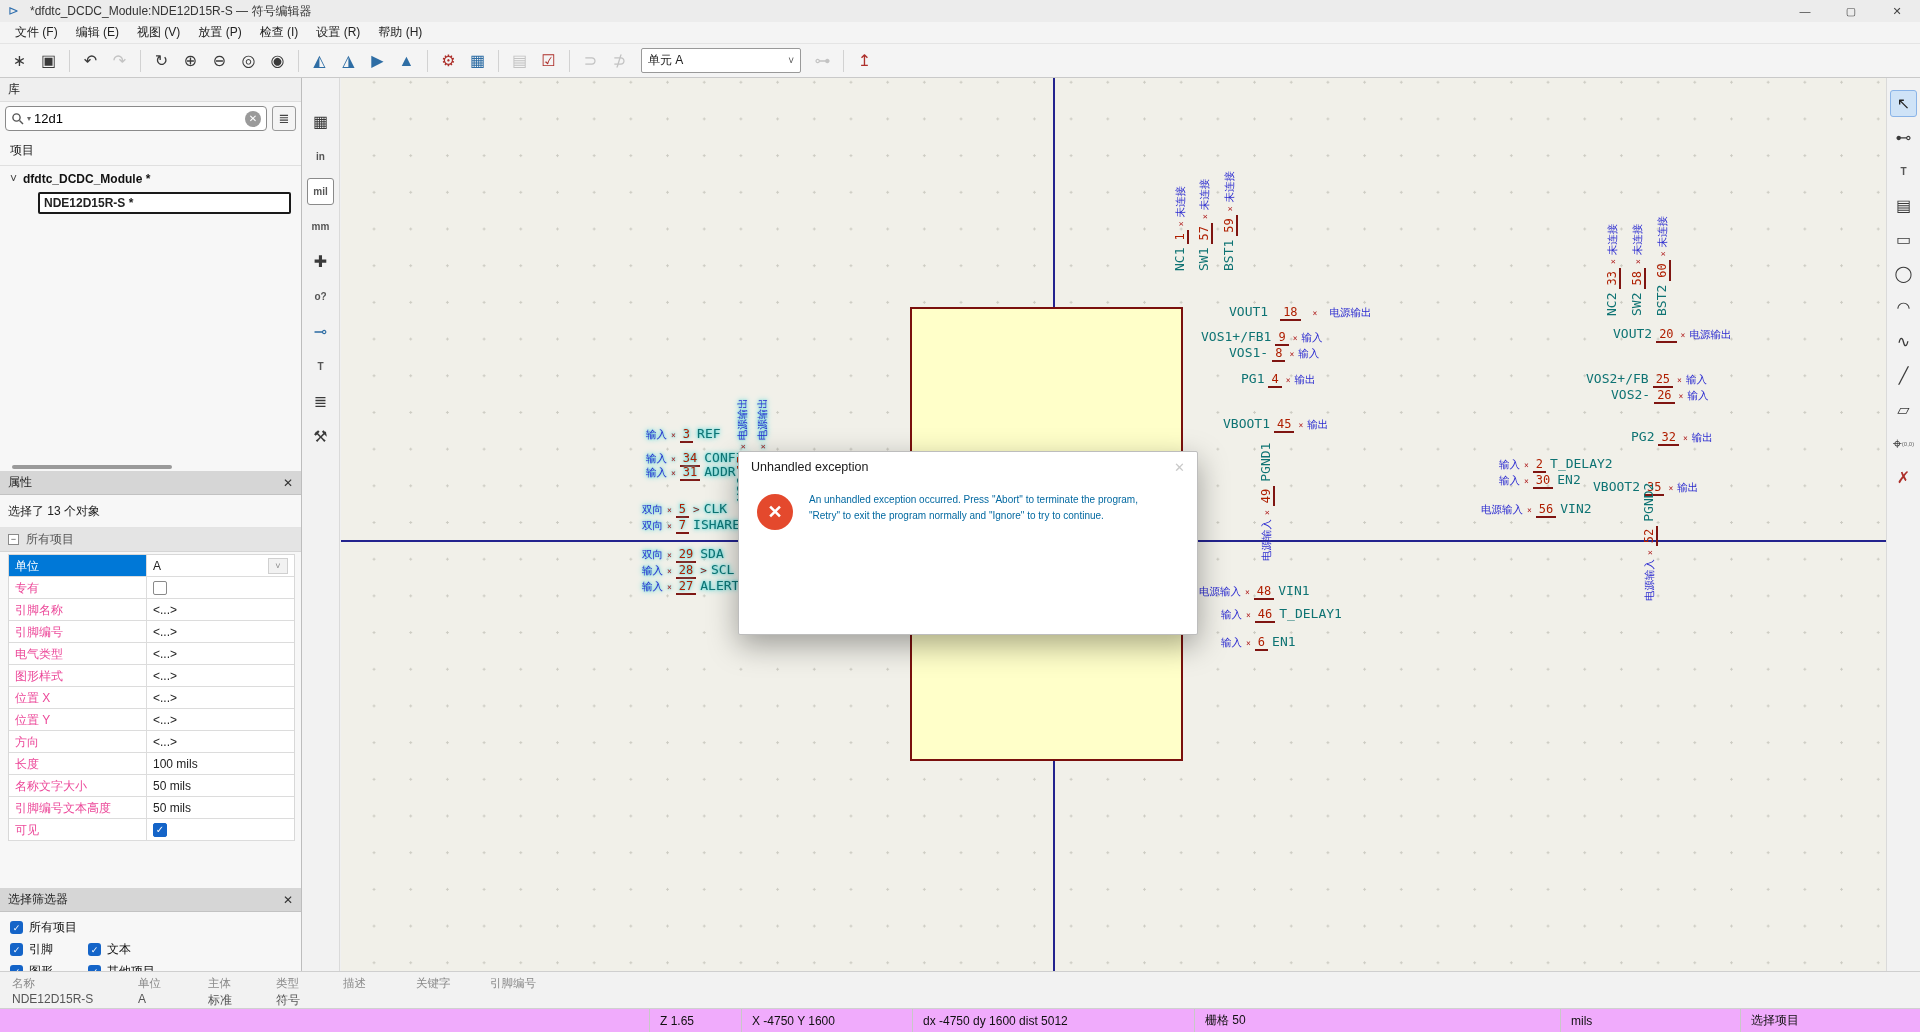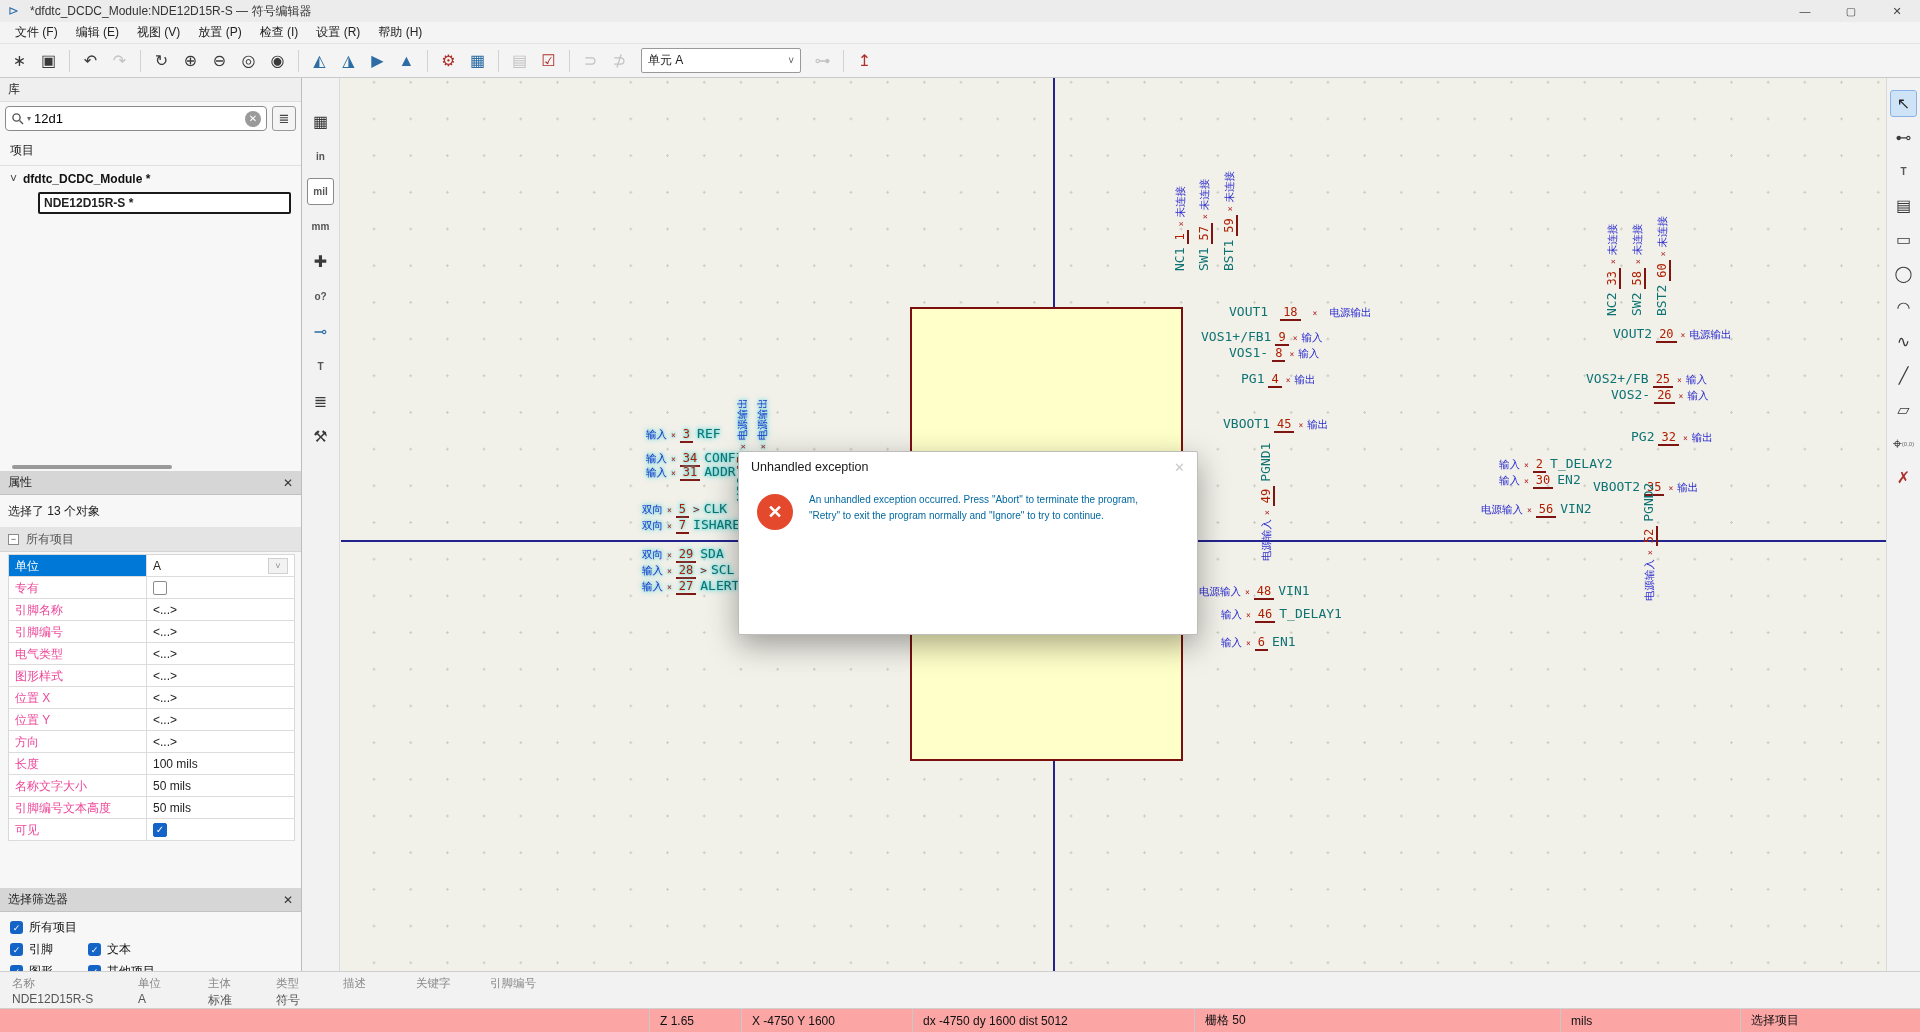--- a/index.html
+++ b/index.html
@@ -125,21 +125,21 @@
   .dlg-btn.default { border:2px solid #0067C0; }
 
   
   #infobar { position:absolute; left:0; top:971px; width:1920px; height:37px; background:#F2F2F2;
     border-top:1px solid #CFCFCF; }
   .info-col { position:absolute; top:4px; }
   .info-col .h { color:#8a8a8a; font-size:11.5px; display:block; }
   .info-col .v { color:#555; font-size:12px; display:block; margin-top:1px; }
 
   
-  #statusbar { position:absolute; left:0; top:1008px; width:1920px; height:24px; background:#fca5a5;
+  #statusbar { position:absolute; left:0; top:1008px; width:1920px; height:24px; background:#f0abfc;
     border-top:1px solid #D0D0D0; display:flex; align-items:stretch; font-size:12px; color:#111; }
   .scell { border-left:1px solid #C8C8C8; display:flex; align-items:center; padding:0 10px; }
   .scell.grow { flex:1; border-left:none; }
 </style>
 </head>
 <body>
 
 <div id="titlebar">
   <span id="app-icon">⊳</span>
   <span id="title-text">*dfdtc_DCDC_Module:NDE12D15R-S — 符号编辑器</span>

